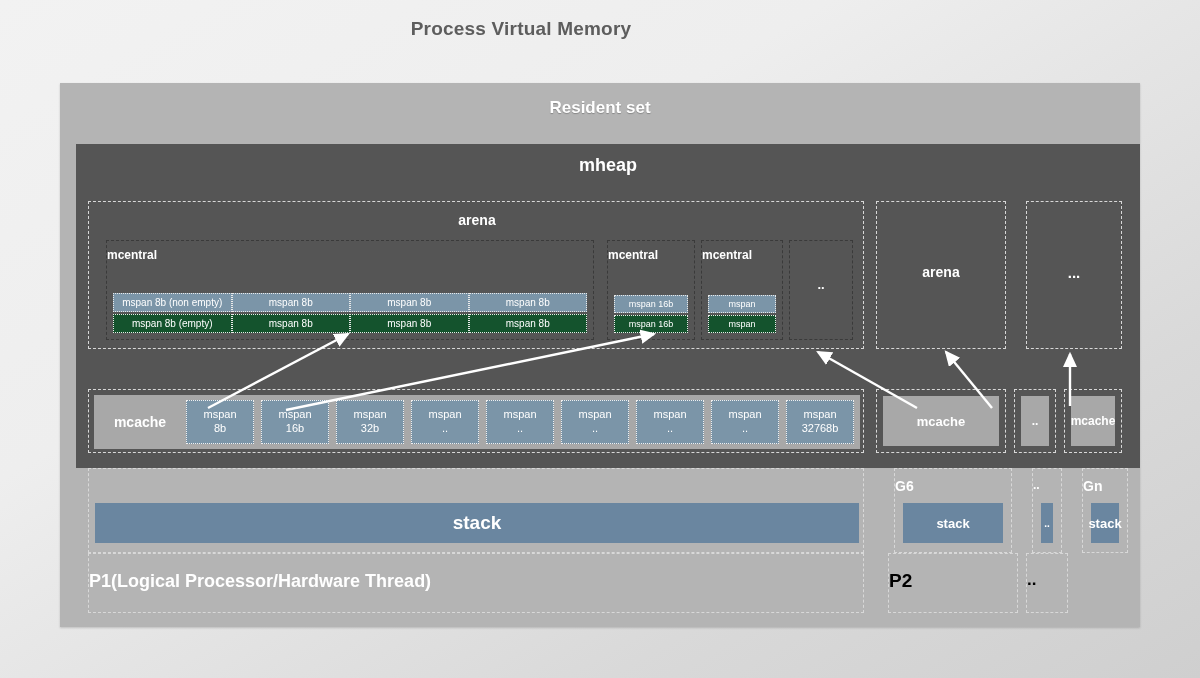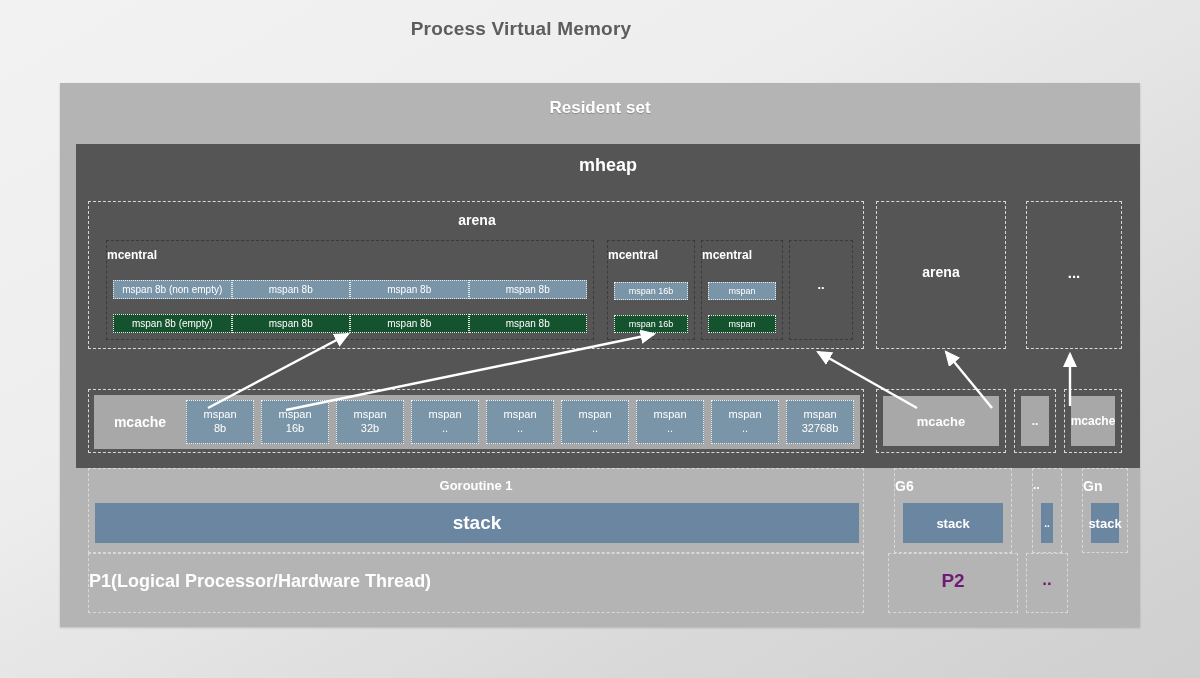--- a/index.html
+++ b/index.html
@@ -100,21 +100,21 @@
     text-align: left;
     font-size: 12px;
     font-weight: bold;
     color: #ffffff;
   }
   .mspan-rows {
     position: absolute;
     left: 0; right: 0; bottom: 6px;
     display: flex;
     flex-direction: column;
-    gap: 15px;
+    gap: 2px;
     padding: 0 6px;
     box-sizing: border-box;
   }
   .mspan-row {
     display: flex;
     gap: 0;
   }
   .mspan {
     flex: 1;
     font-size: 10px;
@@ -327,22 +327,21 @@
     color: #fff; font-size: 13px; font-weight: bold;
   }
   .g-col .p-box {
     position: absolute;
     left: 0; right: 0; top: 85px; height: 60px;
     box-sizing: border-box;
   }
   .g-col .p-label {
     position: absolute;
     left: 0; top: 16px; width: 100%;
-    text-align: center;
-    color: #701a75;
+    color: #000000;
     font-size: 19px;
     font-weight: bold;
   }
   #g-col-p2 { left: 800px; width: 130px; }
   #g-col-dots { left: 938px; width: 42px; }
   #g-col-pn { left: 988px; width: 58px; }
   #g-col-dots .g-label { font-size: 12px; }
   #g-col-dots .g-stack { font-size: 10px; }
   #g-col-dots .p-label { font-size: 17px; }
 
@@ -475,21 +474,20 @@
       <div class="mcache-solid sm">..</div>
     </div>
     <div id="mcache-box-pn" class="dashed">
       <div class="mcache-solid sm">mcache</div>
     </div>
   </div>
 
   <div id="g-p-area">
 
     <div id="g1-box" class="dashed">
-      <div id="g1-title">Goroutine 1</div>
       <div id="g1-stack">stack</div>
     </div>
     <div id="p1-box" class="dashed">
       <div id="p1-title">P1(Logical Processor/Hardware Thread)</div>
     </div>
 
     <div id="g-col-p2" class="g-col">
       <div class="g-box dashed">
         <div class="g-label">G6</div>
         <div class="g-stack">stack</div>

